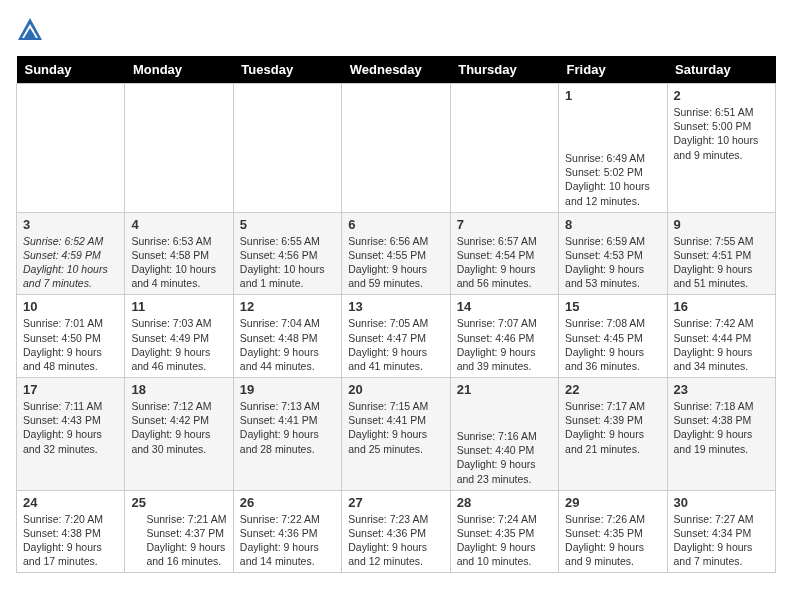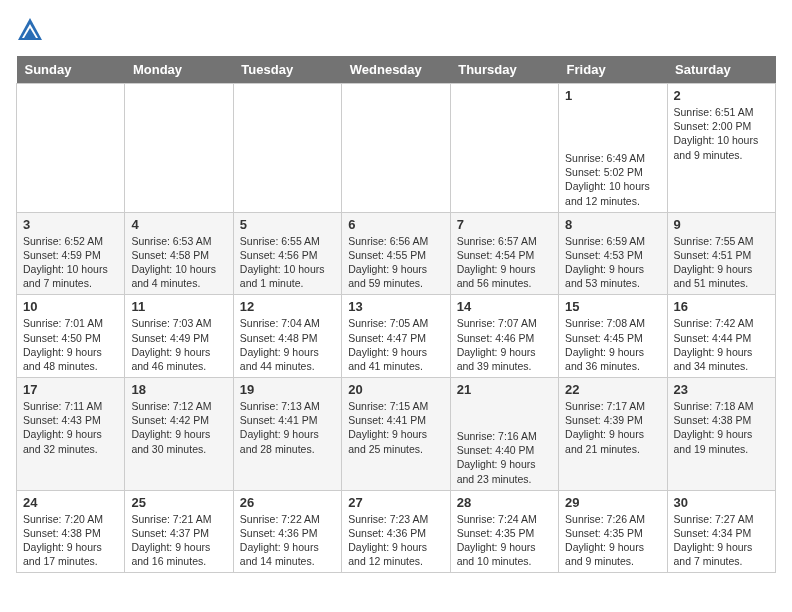--- a/index.html
+++ b/index.html
@@ -43,21 +43,21 @@
     .location-title {
       font-size: 15px;
       color: #555;
     }
     table {
       width: 100%;
       border-collapse: collapse;
       font-size: 11px;
     }
     thead tr th {
-      background: #737373;
+      background: #000000;
       color: #fff;
       padding: 6px 8px;
       text-align: left;
       font-size: 13px;
       font-weight: bold;
     }
     tbody tr td {
       border: 1px solid #ccc;
       vertical-align: top;
       padding: 4px 6px;
@@ -130,28 +130,28 @@
         <td class="empty-cell"></td>
         <td>
           <span class="day-number">1</span>
           <div class="day-info" style="white-space: pre-line; margin-top: 48px;">Sunrise: 6:49 AM
 Sunset: 5:02 PM
 Daylight: 10 hours and 12 minutes.</div>
         </td>
         <td>
           <span class="day-number">2</span>
           <div class="day-info" style="white-space: pre-line;">Sunrise: 6:51 AM
-Sunset: 2:00 PM
+Sunset: 5:00 PM
 Daylight: 10 hours and 9 minutes.</div>
         </td>
       </tr>
       <tr>
         <td>
           <span class="day-number">3</span>
-          <div class="day-info" style="white-space: pre-line;">Sunrise: 6:52 AM
+          <div class="day-info" style="white-space: pre-line; font-style: italic;">Sunrise: 6:52 AM
 Sunset: 4:59 PM
 Daylight: 10 hours and 7 minutes.</div>
         </td>
         <td>
           <span class="day-number">4</span>
           <div class="day-info" style="white-space: pre-line;">Sunrise: 6:53 AM
 Sunset: 4:58 PM
 Daylight: 10 hours and 4 minutes.</div>
         </td>
         <td>
@@ -275,21 +275,21 @@
       </tr>
       <tr>
         <td>
           <span class="day-number">24</span>
           <div class="day-info" style="white-space: pre-line;">Sunrise: 7:20 AM
 Sunset: 4:38 PM
 Daylight: 9 hours and 17 minutes.</div>
         </td>
         <td>
           <span class="day-number">25</span>
-          <div class="day-info" style="white-space: pre-line;">Sunrise: 7:21 AM
+          <div class="day-info" style="white-space: pre-line; margin-left: 15px;">Sunrise: 7:21 AM
 Sunset: 4:37 PM
 Daylight: 9 hours and 16 minutes.</div>
         </td>
         <td>
           <span class="day-number">26</span>
           <div class="day-info" style="white-space: pre-line;">Sunrise: 7:22 AM
 Sunset: 4:36 PM
 Daylight: 9 hours and 14 minutes.</div>
         </td>
         <td>

